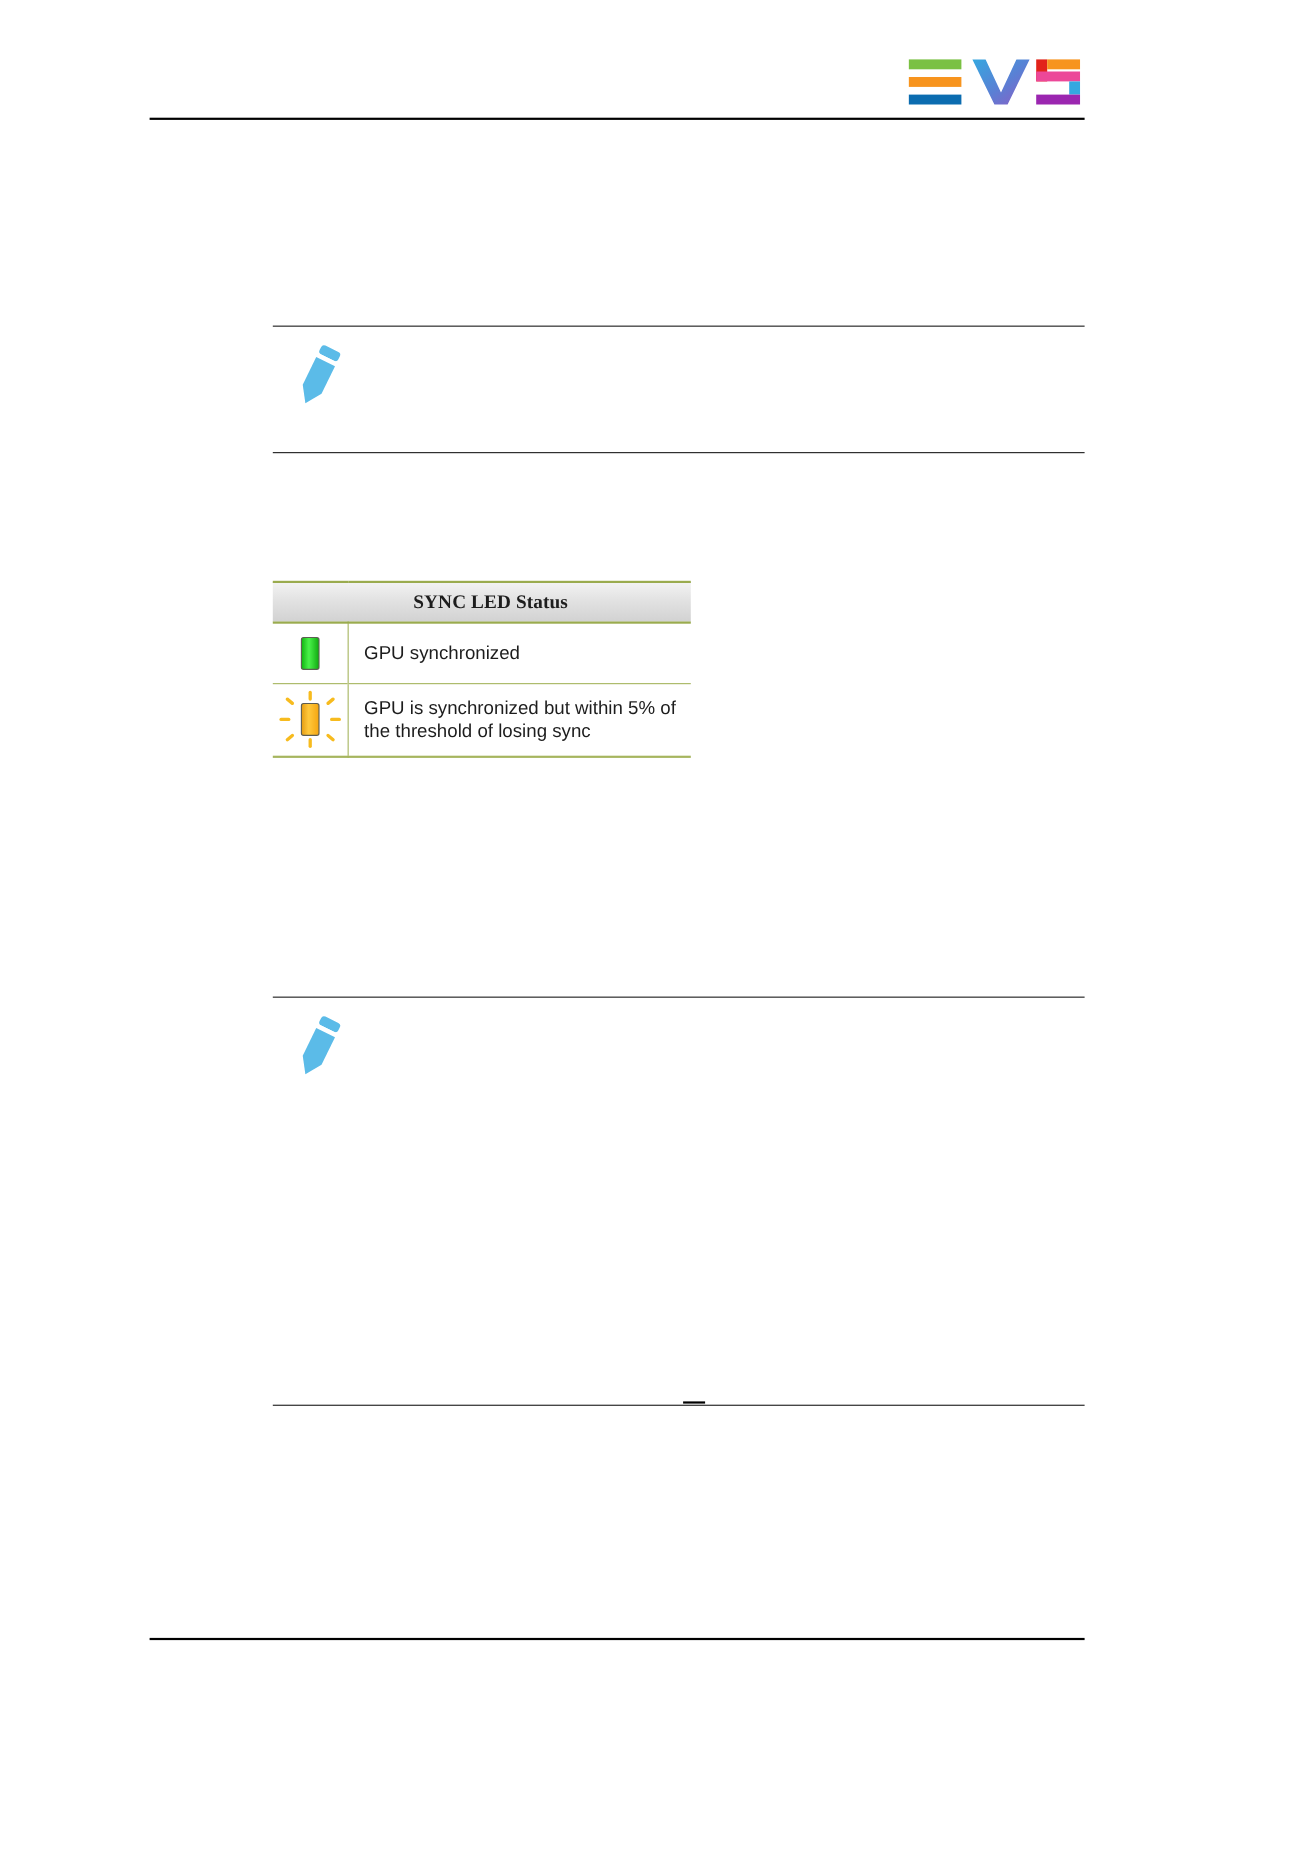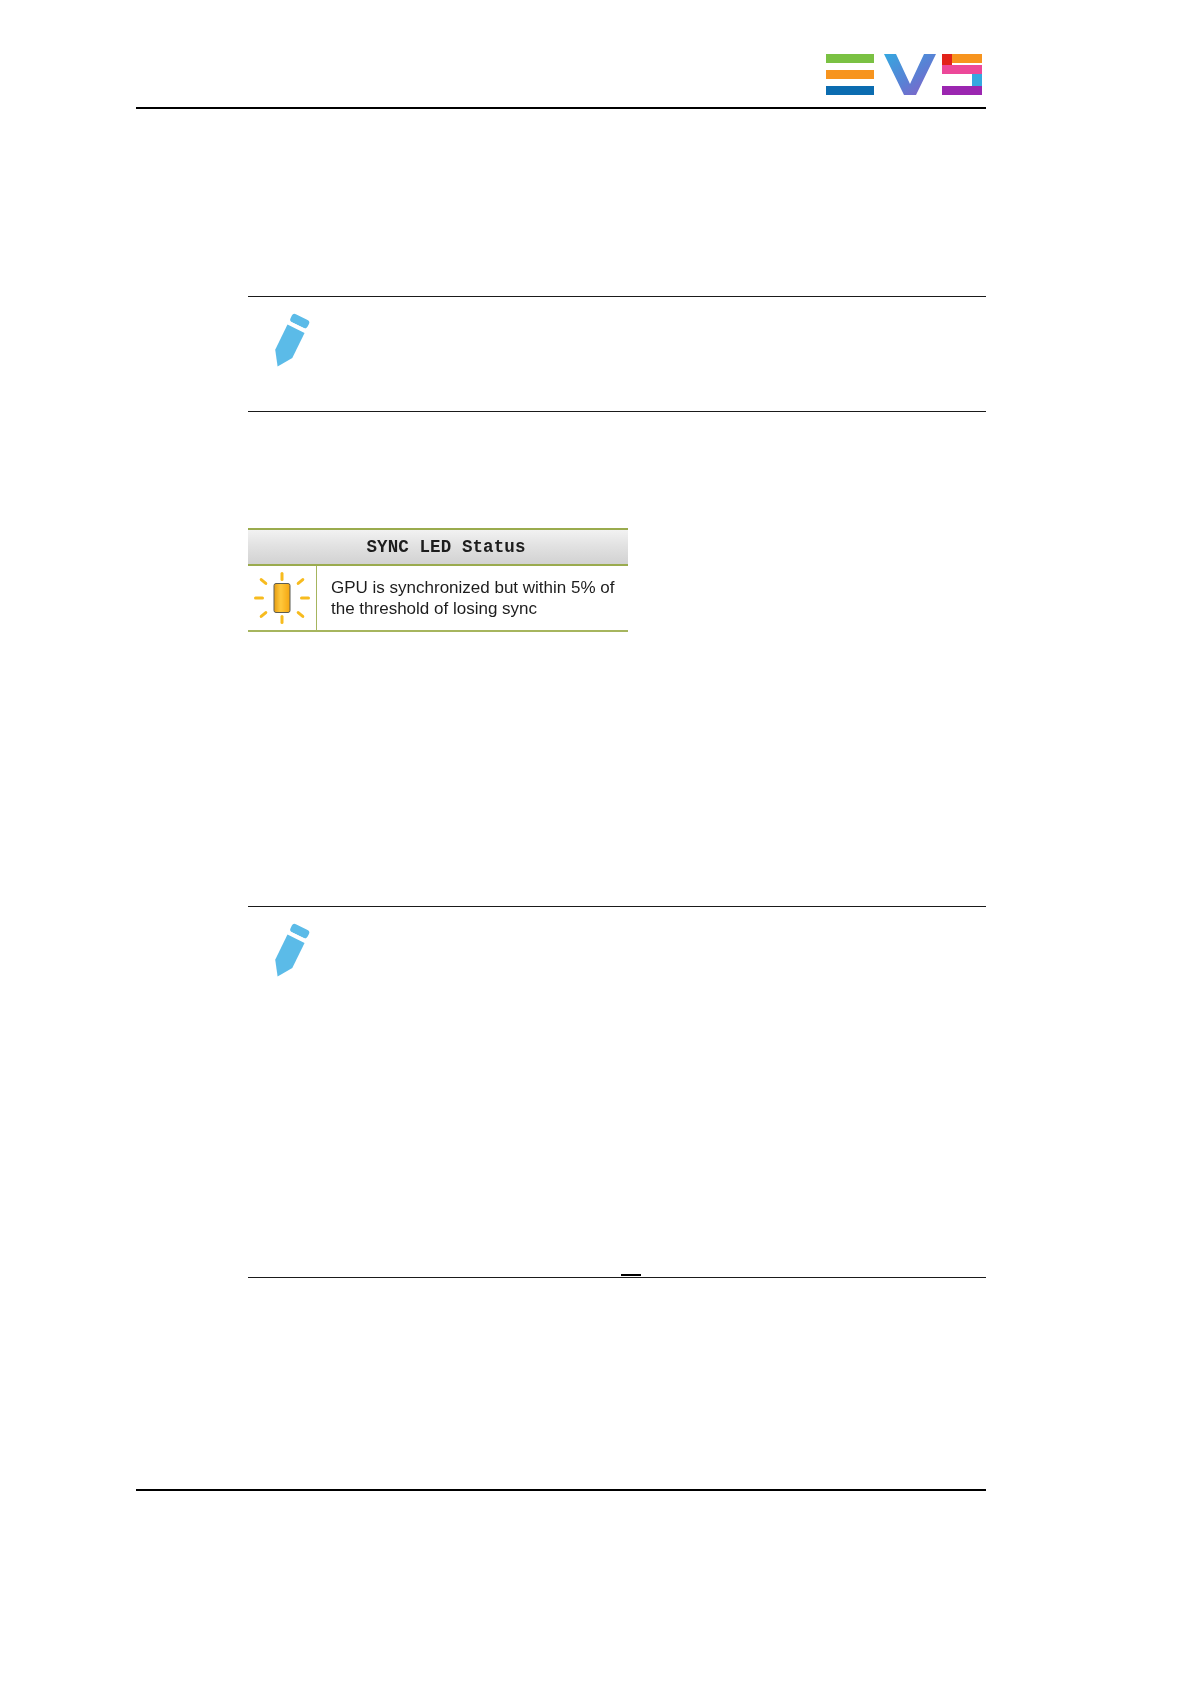--- a/index.html
+++ b/index.html
@@ -82,21 +82,21 @@
     background: #ffffff;
   }
   .led-table .thead-cell {
     background: linear-gradient(to bottom, #f2f2f2 0%, #e2e2e2 45%, #d2d2d2 100%);
     border-top: 2px solid #9aab4e;
     border-bottom: 2px solid #9aab4e;
     padding: 7px 0 7px 16px;
     font-size: 17.5px;
     color: #1d1d1d;
     letter-spacing: 0.1px;
-    font-family: Liberation Mono, monospace;
+    font-family: Liberation Serif, serif;
   }
   .led-row {
     border-bottom: 1.6px solid #a6b55e;
   }
   .led-row:last-child {
     border-bottom: 2px solid #a6b55e;
   }
   .cell-led {
     width: 68px;
     border-right: 1.8px solid #a6b55e;
@@ -200,20 +200,28 @@
 <table class="led-table">
   <thead>
     <tr>
       <th class="thead-cell" colspan="2">SYNC LED Status</th>
     </tr>
   </thead>
   <tbody>
 
 
 
+    <tr class="led-row r-h2">
+      <td class="cell-led">
+        <span class="led-wrap">
+          <span class="led-body led-green"></span>
+        </span>
+      </td>
+      <td class="cell-text">GPU synchronized</td>
+    </tr>
 
     <tr class="led-row r-h3">
       <td class="cell-led">
         <span class="led-wrap rays-amber">
           <span class="ray ray-n"></span><span class="ray ray-s"></span>
           <span class="ray ray-w"></span><span class="ray ray-e"></span>
           <span class="ray ray-nw"></span><span class="ray ray-ne"></span>
           <span class="ray ray-sw"></span><span class="ray ray-se"></span>
           <span class="led-body led-amber"></span>
         </span>

